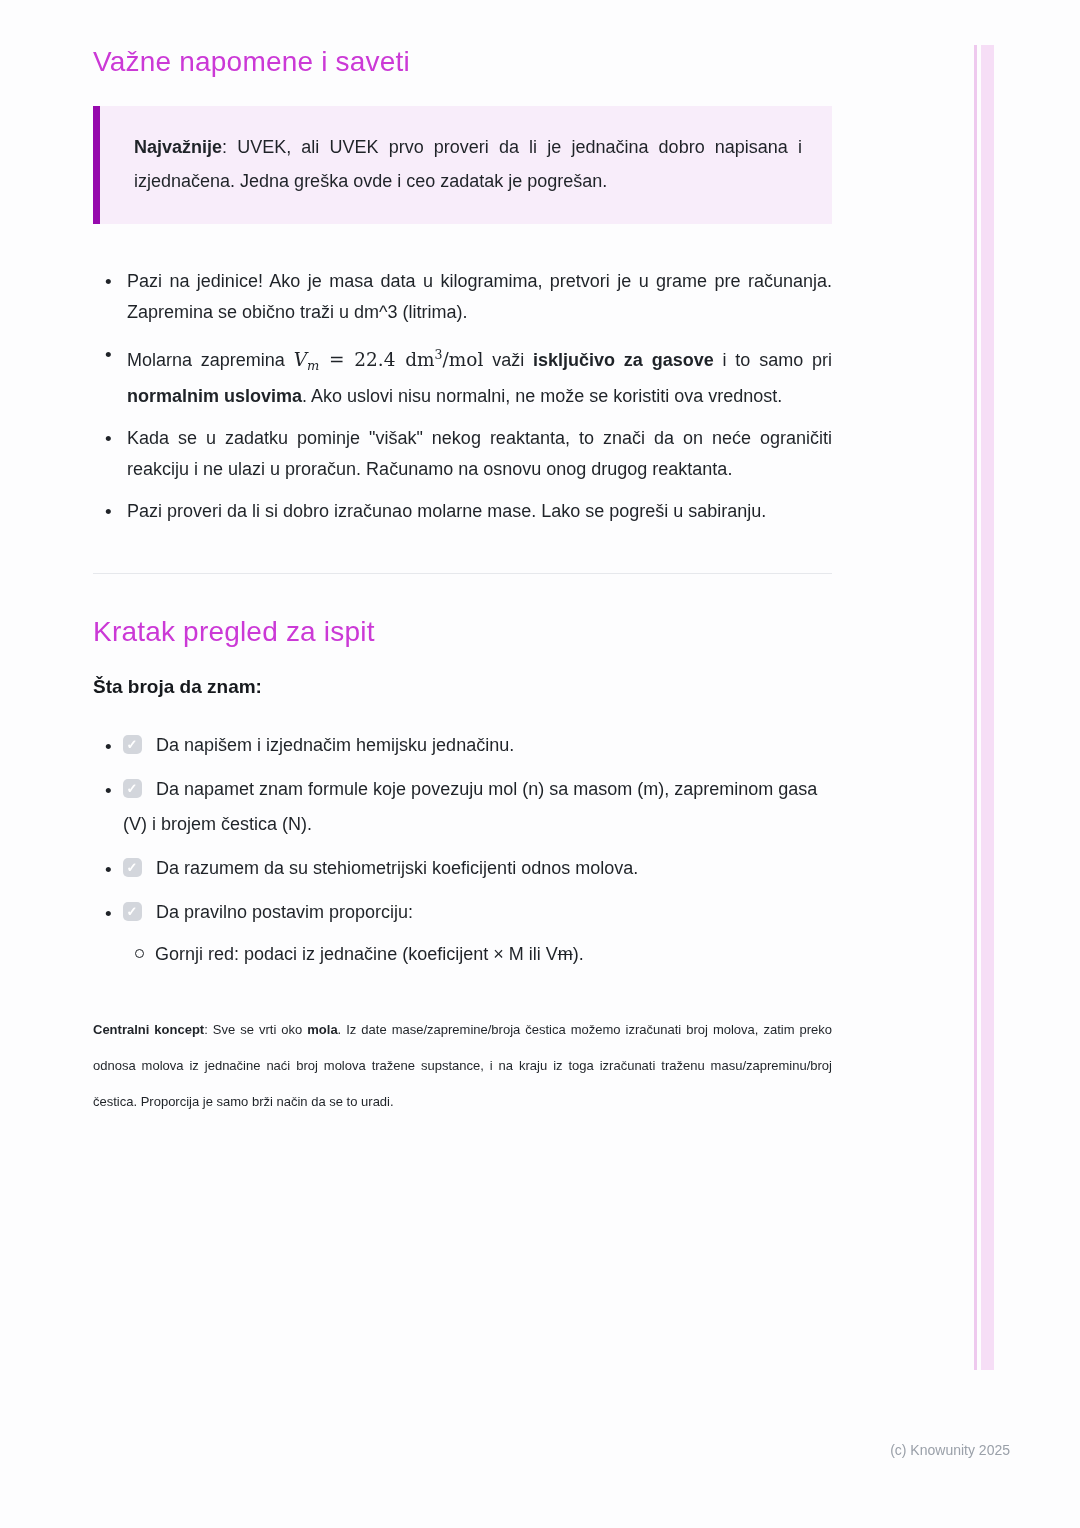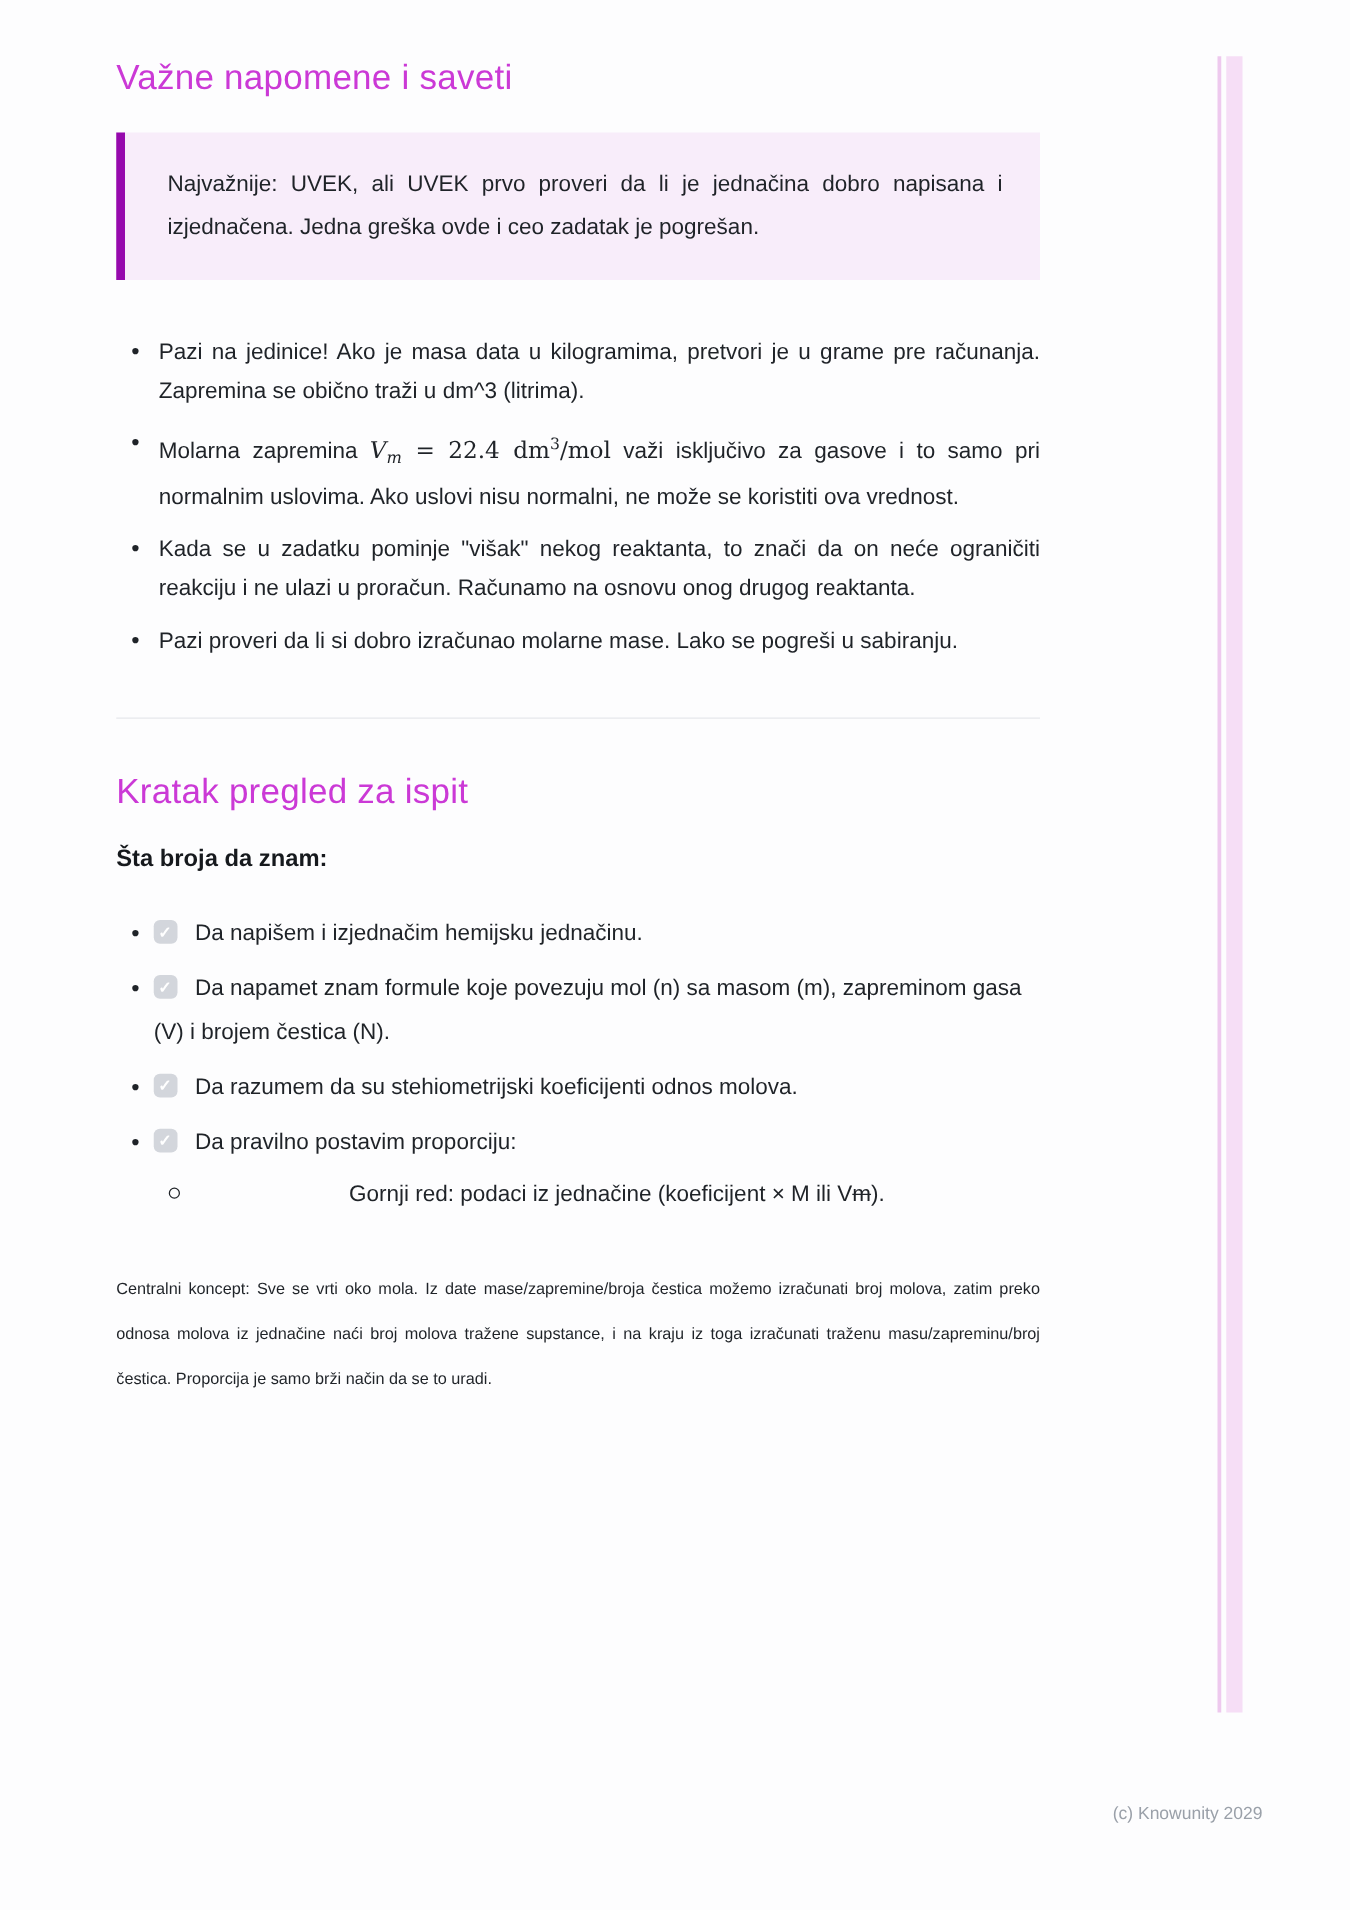--- a/index.html
+++ b/index.html
@@ -48,31 +48,30 @@
   }
   .checkbox::after {
     content:"\2713"; position:absolute; left:3.5px; top:-8px;
     color:#ffffff; font-size:13px; font-weight:700; line-height:35px;
   }
 
   ul.sublist { list-style:none; margin:7px 0 4px 10px; }
   ul.sublist > li {
     position:relative; padding-left:22px; font-size:18px; line-height:35px;
     margin-bottom:7px;
-    text-align:center;
   }
   ul.sublist > li::before {
     content:""; position:absolute; left:2px; top:12px; width:7px; height:7px;
     border:1.6px solid #1f2328; border-radius:50%; background:transparent;
   }
 
   p.concept { font-size:13px; line-height:36px; text-align:justify; margin-top:40px; }
 
   
-  .run-b { font-weight:400; }
+  .run-b { font-weight:700; }
   .run-n { font-weight:400; }
   .run-math  { font-family:"DejaVu Serif", serif; font-size:18.5px; }
   .run-mvar  { font-family:"DejaVu Serif", serif; font-style:italic; font-size:18.5px; }
   .run-msub  { font-family:"DejaVu Serif", serif; font-style:italic; font-size:13px; vertical-align:-4px; }
   .run-msup  { font-family:"DejaVu Serif", serif; font-size:12.5px; vertical-align:7px; }
   .run-strike { text-decoration:line-through; }
   .run-code {
     font-family:"DejaVu Sans Mono", monospace; background:#f6e6f9; color:#c02fd0;
     font-weight:700; font-size:14px; padding:3px 10px; border-radius:5px; margin:0 3px;
   }
@@ -124,14 +123,14 @@
       <li><span class="checkbox"></span><span><span class="run-n">Da pravilno postavim proporciju:</span></span><ul class="sublist">
           <li><span class="run-n">Gornji red: podaci iz jednačine (koeficijent × M ili V</span><span class="run-strike">m</span><span class="run-n">).</span></li>
         </ul></li>
     </ul>
 
   <p class="concept"><span class="run-b">Centralni koncept</span><span class="run-n">: Sve se vrti oko </span><span class="run-b">mola</span><span class="run-n">. Iz date mase/zapremine/broja čestica možemo izračunati broj molova, zatim preko odnosa molova iz jednačine naći broj molova tražene supstance, i na kraju iz toga izračunati traženu masu/zapreminu/broj čestica. Proporcija je samo brži način da se to uradi.</span></p>
 
 </main>
 
 <footer class="footer">
-  <span>(c) Knowunity 2029</span>
+  <span>(c) Knowunity 2025</span>
 </footer>
 
 </body></html>

